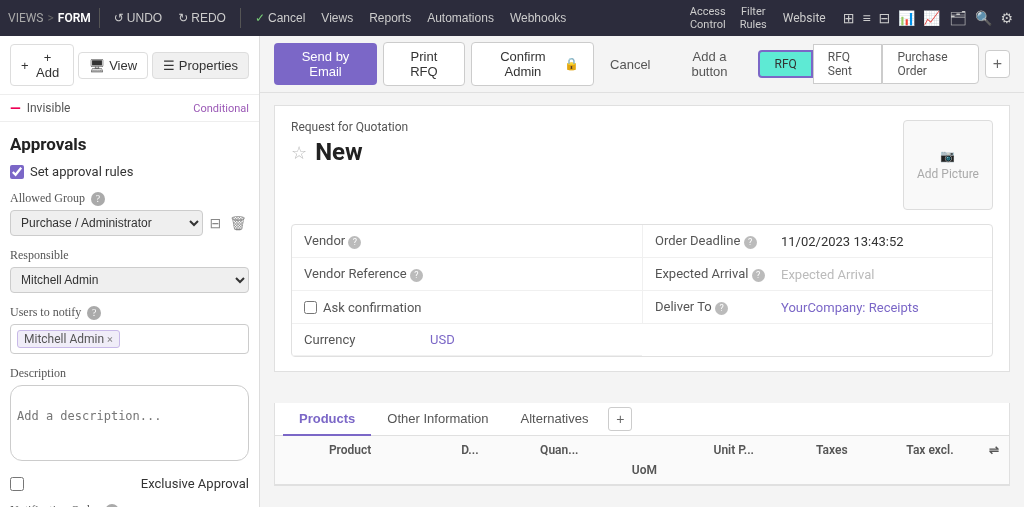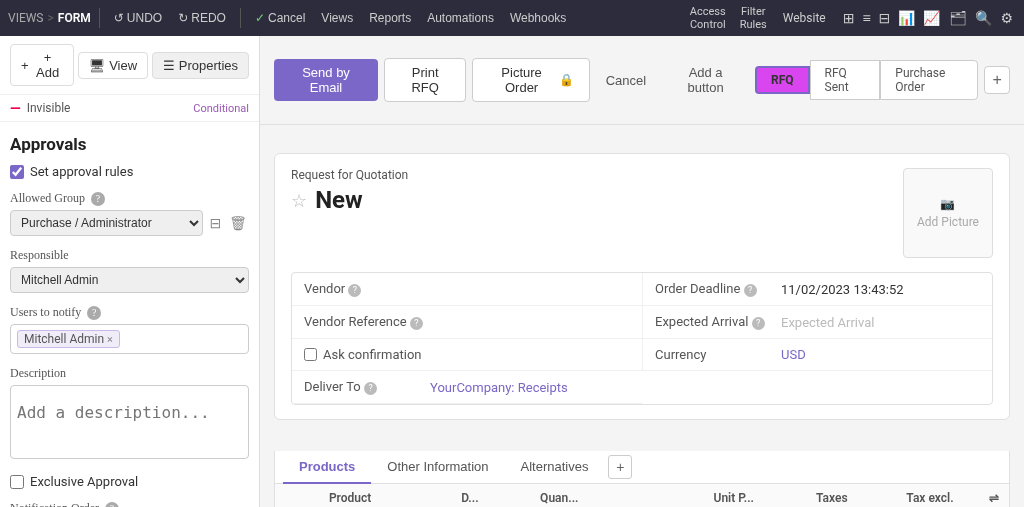--- a/index.html
+++ b/index.html
@@ -63,57 +63,57 @@
     .select-row { display: flex; align-items: center; gap: 4px; margin-bottom: 12px; }
     .select-row select { flex: 1; padding: 4px 6px; border: 1px solid #ccc; border-radius: 4px; font-size: 12px; color: #333; }
     .select-row .icon-btn { background: none; border: none; color: #888; cursor: pointer; font-size: 14px; padding: 2px; }
 
     .resp-select { width: 100%; padding: 4px 6px; border: 1px solid #ccc; border-radius: 4px; font-size: 12px; color: #333; margin-bottom: 12px; }
 
     .tag-input-area { border: 1px solid #ccc; border-radius: 4px; padding: 4px 6px; min-height: 30px; display: flex; flex-wrap: wrap; gap: 4px; margin-bottom: 12px; align-items: center; }
     .tag { background: #f0edf8; border: 1px solid #c8b9e8; border-radius: 3px; padding: 1px 6px; font-size: 12px; color: #555; display: flex; align-items: center; gap: 3px; }
     .tag .tag-x { cursor: pointer; color: #888; font-size: 11px; }
 
-    .desc-input { width: 100%; padding: 17px 6px; border: 1px solid #ccc; border-radius: 4px; font-size: 16px; color: #aaa; min-height: 50px; resize: none; margin-bottom: 12px; }
-
-    .excl-check { display: flex; align-items: center; gap: 6px; margin-bottom: 12px; }
+    .desc-input { width: 100%; padding: 23px 6px; border: 1px solid #ccc; border-radius: 12px; font-size: 12px; color: #aaa; min-height: 50px; resize: none; margin-bottom: 12px; }
+
+    .excl-check { display: flex; align-items: center; gap: 6px; margin-bottom: 12px; justify-content: space-between; }
     .excl-check input[type=checkbox] { width: 14px; height: 14px; }
     .excl-check label { font-size: 13px; color: #333; }
 
     .notif-field { display: flex; align-items: center; gap: 4px; margin-bottom: 12px; }
     .notif-field input { width: 60px; padding: 3px 6px; border: 1px solid #ccc; border-radius: 4px; font-size: 12px; }
 
     
     .content-area { flex: 1; background: #f4f4f4; overflow-y: auto; }
 
     
     .action-bar {
-      display: flex; align-items: center; padding: 22px 14px; gap: 6px; background: #f4f4f4; border-bottom: 1px solid #e0e0e0;
+      display: flex; align-items: center; padding: 6px 14px; gap: 6px; background: #f4f4f4; border-bottom: 1px solid #e0e0e0;
     }
     .action-bar .plus-btn { background: #fff; border: 1px solid #ccc; border-radius: 4px; width: 28px; height: 28px; display: flex; align-items: center; justify-content: center; cursor: pointer; color: #666; font-size: 16px; margin-left: auto; }
 
     .btn-send { background: #7b67c7; color: #fff; border: none; border-radius: 4px; padding: 6px 14px; cursor: pointer; font-size: 13px; font-weight: 500; }
     .btn-print { background: #fff; color: #333; border: 1px solid #ccc; border-radius: 4px; padding: 6px 14px; cursor: pointer; font-size: 13px; }
     .btn-confirm { background: #fff; color: #333; border: 1px solid #ccc; border-radius: 4px; padding: 6px 14px; cursor: pointer; font-size: 13px; display: flex; align-items: center; gap: 4px; }
     .btn-confirm .lock-icon { font-size: 12px; color: #888; }
     .btn-cancel { background: none; color: #555; border: none; padding: 6px 10px; cursor: pointer; font-size: 13px; }
     .btn-add { background: none; color: #555; border: none; padding: 6px 10px; cursor: pointer; font-size: 13px; }
 
     
     .status-bar { display: flex; align-items: center; margin-left: auto; gap: 0; }
     .status-pill {
       padding: 5px 14px; border: 1px solid #ccc; font-size: 12px; cursor: pointer; background: #fff; color: #555;
     }
     .status-pill:first-child { border-radius: 4px 0 0 4px; }
     .status-pill:last-child { border-radius: 0 4px 4px 0; }
-    .status-pill.active { background: #d946ef; border-color: #7b67c7; color: #333; font-weight: 700; border: 2px solid #7b67c7; }
+    .status-pill.active { background: #5eead4; border-color: #7b67c7; color: #333; font-weight: 400; border: 2px solid #7b67c7; }
 
     
     .form-card {
-      background: #fff; margin: 28px 14px; border-radius: 6px; border: 1px solid #e0e0e0; padding: 14px 16px;
+      background: #fff; margin: 12px 14px; border-radius: 0; border: 1px solid #e0e0e0; padding: 14px 16px;
       position: relative;
     }
     .form-header { display: flex; align-items: flex-start; justify-content: space-between; margin-bottom: 14px; }
     .form-header-left {}
     .form-subtitle { font-size: 12px; color: #555; margin-bottom: 4px; }
     .form-title-row { display: flex; align-items: center; gap: 8px; }
     .star-icon { color: #bbb; font-size: 18px; cursor: pointer; }
     .form-title { font-size: 24px; font-weight: 700; color: #222; }
 
     .add-picture-box {
@@ -302,21 +302,21 @@
       
     </div>
   </div>
 
   <div class="content-area">
 
     <div class="action-bar">
       <button class="btn-send">Send by Email</button>
       <button class="btn-print">Print RFQ</button>
       <button class="btn-confirm">
-        <span>Picture Order</span>
+        <span>Confirm Admin</span>
         <span class="lock-icon">🔒</span>
       </button>
       <button class="btn-cancel">Cancel</button>
       <button class="btn-add">Add a button</button>
 
       <div class="status-bar">
         <span class="status-pill active">RFQ</span>
         <span class="status-pill">RFQ Sent</span>
         <span class="status-pill">Purchase Order</span>
       </div>
@@ -372,29 +372,29 @@
         </div>
 
         <div class="form-cell">
           <div class="ask-conf-row">
             <input type="checkbox" id="ask-conf" style="">
             <label for="ask-conf">Ask confirmation</label>
           </div>
         </div>
 
         <div class="form-cell">
-          <span class="form-cell-label">Currency</span>
-          <span class="form-cell-value link">USD</span>
-        </div>
-        <div class="form-cell">
           <span class="form-cell-label">
             <span>Deliver To</span>
             <span class="q-icon">?</span>
           </span>
           <span class="form-cell-value link">YourCompany: Receipts</span>
+        </div>
+        <div class="form-cell">
+          <span class="form-cell-label">Currency</span>
+          <span class="form-cell-value link">USD</span>
         </div>
       </div>
     </div>
 
     <div style="margin: 0 14px; background:#fff; border: 1px solid #e0e0e0; border-top: none;">
       <div style="display:flex; align-items:center; padding: 0 8px; border-bottom: 1px solid #e0e0e0; margin-top: 31px;">
         <button class="tab-btn active">Products</button>
         <button class="tab-btn">Other Information</button>
         <button class="tab-btn">Alternatives</button>
         <button class="tab-plus">+</button>

